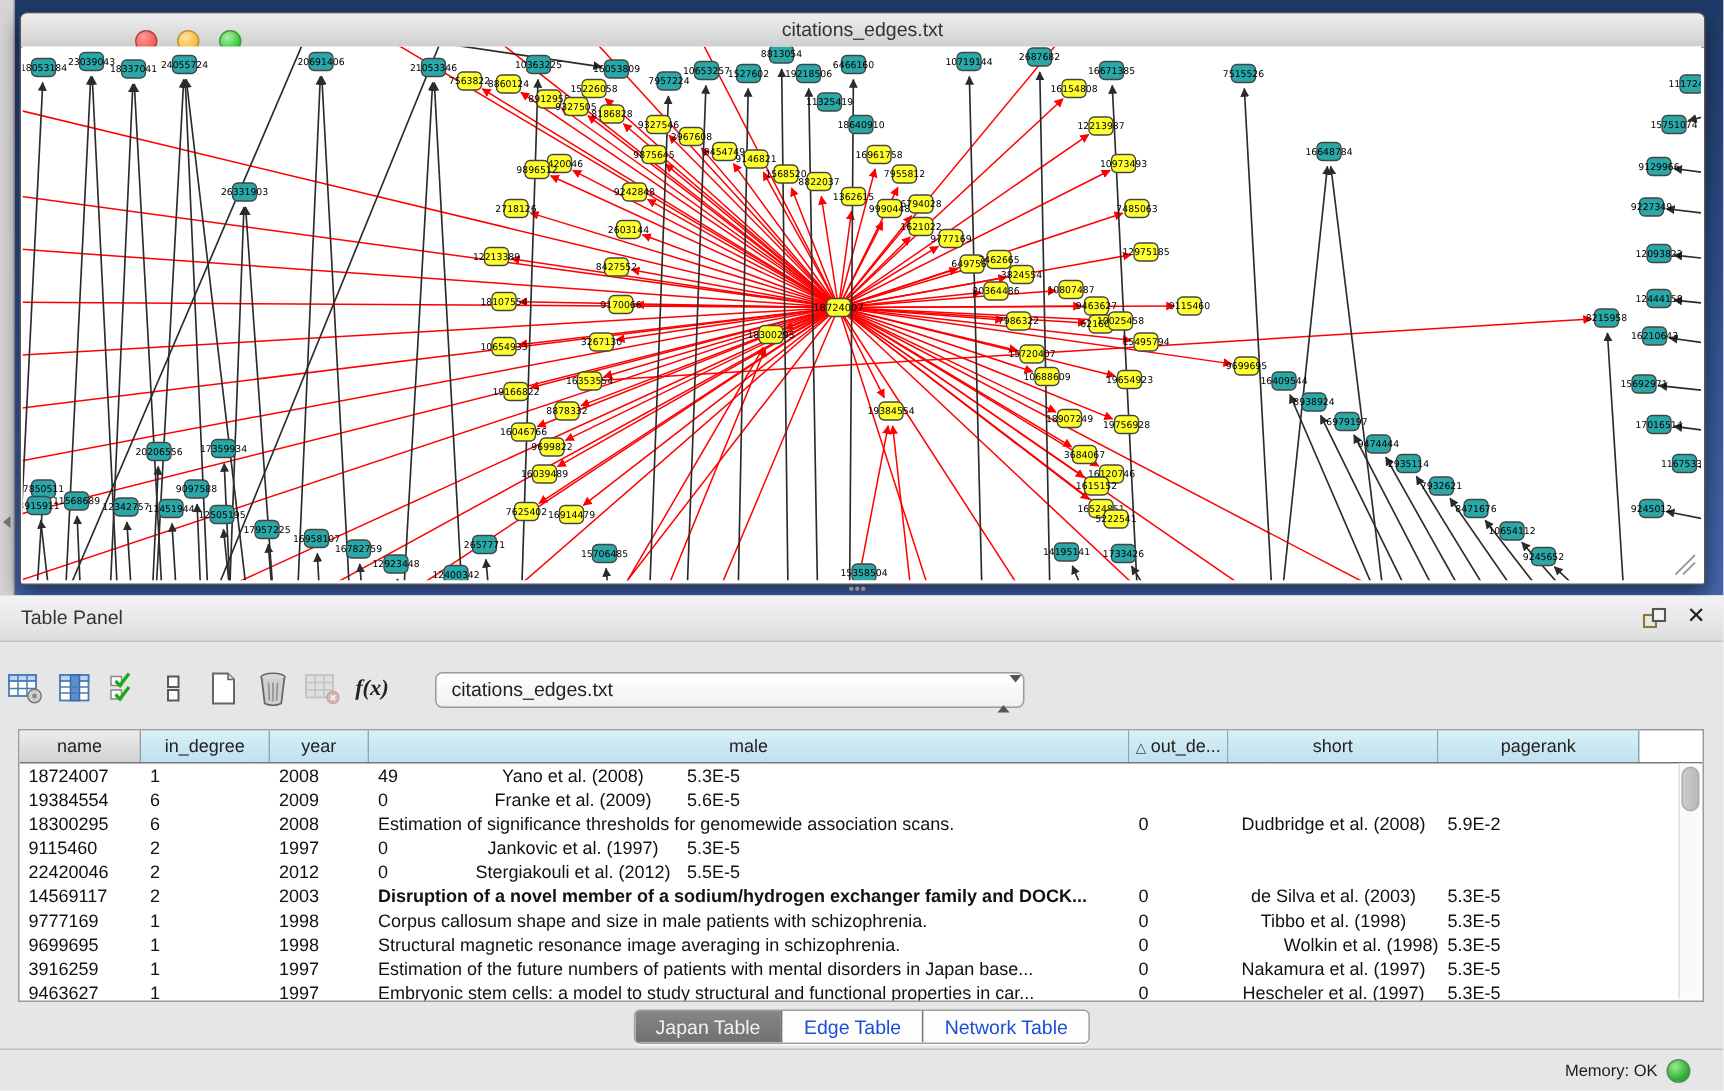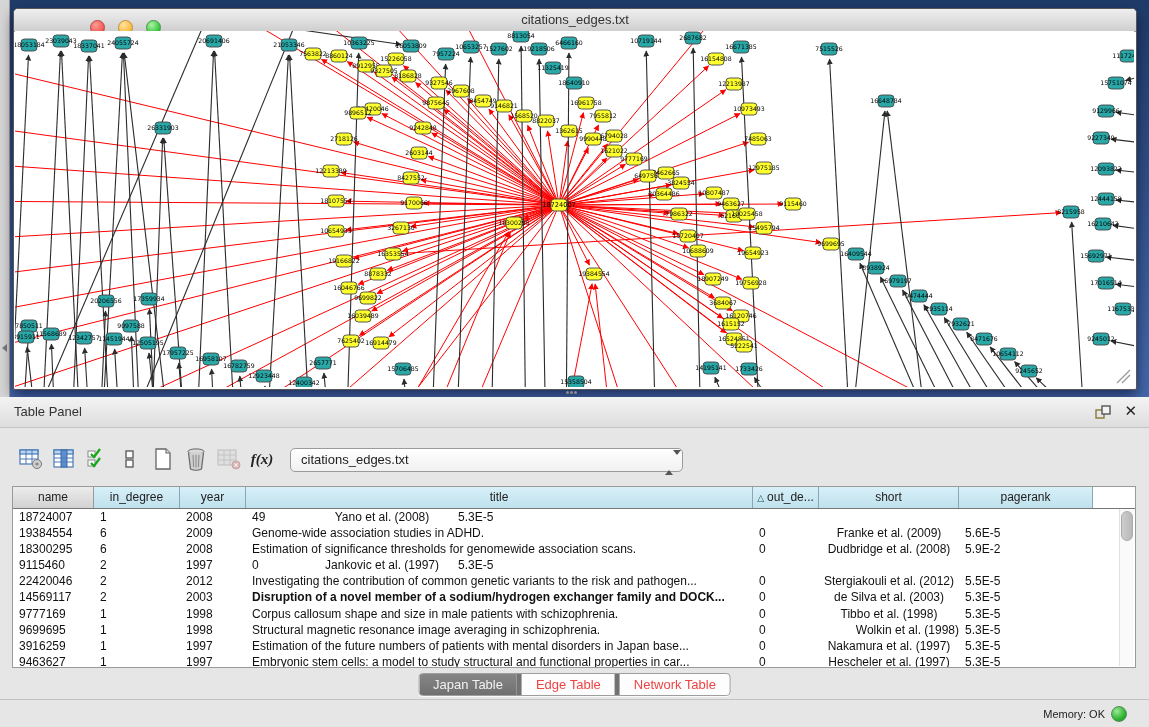--- a/index.html
+++ b/index.html
@@ -28,21 +28,21 @@
   
   .grip{position:absolute;left:566px;top:391px;width:14px;height:5px;}
   .grip i{display:inline-block;width:3px;height:3px;background:#8c8c8c;border-radius:50%;margin-right:1px;vertical-align:top;}
   
   .table-panel{position:absolute;left:0;top:397px;width:1149px;height:330px;background:#e6e6e6;}
   .panel-header{position:absolute;left:0;top:0;width:100%;height:30px;
                 background:linear-gradient(#f3f3f3,#dedede);border-bottom:1px solid #c4c4c4;}
   .panel-title{position:absolute;left:14px;top:7px;font-size:13px;color:#333;}
   .float-icon{position:absolute;right:38px;top:7px;width:16px;height:16px;cursor:pointer;}
   .close-icon{position:absolute;right:12px;top:6px;font-size:15px;font-weight:bold;color:#222;cursor:pointer;line-height:16px;}
-  .toolbar{position:absolute;left:18px;top:47px;height:30px;display:flex;align-items:center;}
+  .toolbar{position:absolute;left:4px;top:47px;height:30px;display:flex;align-items:center;}
   .tool-btn{width:26px;height:26px;margin-right:7px;display:flex;align-items:center;justify-content:center;cursor:pointer;}
   .tool-btn.disabled{opacity:.45;cursor:default;}
   .fx-label{font-family:"Liberation Serif","DejaVu Serif",serif;font-style:italic;font-weight:bold;font-size:15px;color:#222;}
   .source-select{position:absolute;left:290px;top:51px;width:393px;height:24px;box-sizing:border-box;
                  border:1px solid #9b9b9b;border-radius:5px;background:linear-gradient(#ffffff,#f1f1f1);
                  font-size:13px;color:#222;line-height:22px;padding-left:10px;cursor:pointer;
                  box-shadow:inset 0 1px 0 #fff;}
   .select-arrows{position:absolute;right:8px;top:3px;width:9px;height:16px;}
   .select-arrows .up{width:0;height:0;border-left:4px solid transparent;border-right:4px solid transparent;border-bottom:5px solid #555;margin-bottom:3px;}
   .select-arrows .dn{width:0;height:0;border-left:4px solid transparent;border-right:4px solid transparent;border-top:5px solid #555;}
@@ -60,21 +60,21 @@
   .td{box-sizing:border-box;font-size:12px;line-height:16px;color:#111;padding-left:6px;
       white-space:nowrap;overflow:hidden;}
   .td.center{text-align:center;padding-left:0;}
   
   .vscroll{position:absolute;right:2px;top:22px;width:13px;height:157px;background:#fafafa;border-left:1px solid #e0e0e0;cursor:pointer;}
   .vthumb{position:absolute;left:1px;top:2px;width:10px;height:28px;background:linear-gradient(90deg,#cdcdcd,#b8b8b8);border-radius:6px;border:1px solid #ababab;}
   
   .tabbar{position:absolute;left:50%;top:276px;transform:translateX(-50%);display:flex;
           border:1px solid #9e9e9e;border-radius:4px;overflow:hidden;background:#fdfdfd;
           box-shadow:0 1px 0 rgba(255,255,255,.8);}
-  .tab{height:21px;line-height:21px;padding:0 14px;font-size:13px;color:#ef4444;cursor:pointer;border-left:5px solid #737373;}
+  .tab{height:21px;line-height:21px;padding:0 14px;font-size:13px;color:#1d4ed8;cursor:pointer;border-left:1px solid #737373;}
   .tab:first-child{border-left:none;}
   .tab.active{background:linear-gradient(#868686,#707070);color:#f2f2f2;}
   
   .statusbar{position:absolute;left:0;top:302px;width:100%;height:28px;border-top:1px solid #c2c2c2;}
   .memory-label{position:absolute;right:44px;top:8px;font-size:11px;color:#222;}
   .memory-led{position:absolute;right:22px;top:6px;width:14px;height:14px;border-radius:50%;
               background:radial-gradient(circle at 35% 30%,#9ce897,#2eb432 60%,#1d8f24);border:1px solid #5a8a5a;cursor:pointer;}
   svg text{font-family:"DejaVu Sans",sans-serif;}
 </style>
 </head>
@@ -623,39 +623,38 @@
     <span class="select-arrows">
       <span class="up"></span><span class="dn"></span>
     </span>
   </div>
 
   <div class="datatable">
     <div class="thead" id="thead">
         <div class="th first" style="width: 81px;">name</div>
         <div class="th" style="width: 86px;">in_degree</div>
         <div class="th" style="width: 66px;">year</div>
-        <div class="th" style="width: 507px;">title</div>
+        <div class="th" style="width: 507px;">male</div>
         <div class="th" style="width: 66px;"><span class="sort-tri">△</span>out_de...</div>
         <div class="th" style="width: 140px;">short</div>
         <div class="th" style="width: 134px;">pagerank</div>
       </div>
     <div class="tbody" id="tbody">
         <div class="tr">
           <div class="td" style="width: 81px;">18724007</div>
           <div class="td" style="width: 86px;">1</div>
           <div class="td" style="width: 66px;">2008</div>
           <div class="td" style="width: 66px;">49</div>
           <div class="td center" style="width: 140px;">Yano et al. (2008)</div>
           <div class="td" style="width: 134px;">5.3E-5</div>
         </div>
         <div class="tr">
           <div class="td" style="width: 81px;">19384554</div>
           <div class="td" style="width: 86px;">6</div>
           <div class="td" style="width: 66px;">2009</div>
-          <div class="td" style="width: 507px;">Genome-wide association studies in ADHD.</div>
           <div class="td" style="width: 66px;">0</div>
           <div class="td center" style="width: 140px;">Franke et al. (2009)</div>
           <div class="td" style="width: 134px;">5.6E-5</div>
         </div>
         <div class="tr">
           <div class="td" style="width: 81px;">18300295</div>
           <div class="td" style="width: 86px;">6</div>
           <div class="td" style="width: 66px;">2008</div>
           <div class="td" style="width: 507px;">Estimation of significance thresholds for genomewide association scans.</div>
           <div class="td" style="width: 66px;">0</div>
@@ -667,21 +666,20 @@
           <div class="td" style="width: 86px;">2</div>
           <div class="td" style="width: 66px;">1997</div>
           <div class="td" style="width: 66px;">0</div>
           <div class="td center" style="width: 140px;">Jankovic et al. (1997)</div>
           <div class="td" style="width: 134px;">5.3E-5</div>
         </div>
         <div class="tr">
           <div class="td" style="width: 81px;">22420046</div>
           <div class="td" style="width: 86px;">2</div>
           <div class="td" style="width: 66px;">2012</div>
-          <div class="td" style="width: 507px;">Investigating the contribution of common genetic variants to the risk and pathogen...</div>
           <div class="td" style="width: 66px;">0</div>
           <div class="td center" style="width: 140px;">Stergiakouli et al. (2012)</div>
           <div class="td" style="width: 134px;">5.5E-5</div>
         </div>
         <div class="tr">
           <div class="td" style="width: 81px;">14569117</div>
           <div class="td" style="width: 86px;">2</div>
           <div class="td" style="width: 66px;">2003</div>
           <div class="td" style="width: 507px; font-weight: bold;">Disruption of a novel member of a sodium/hydrogen exchanger family and DOCK...</div>
           <div class="td" style="width: 66px;">0</div>

